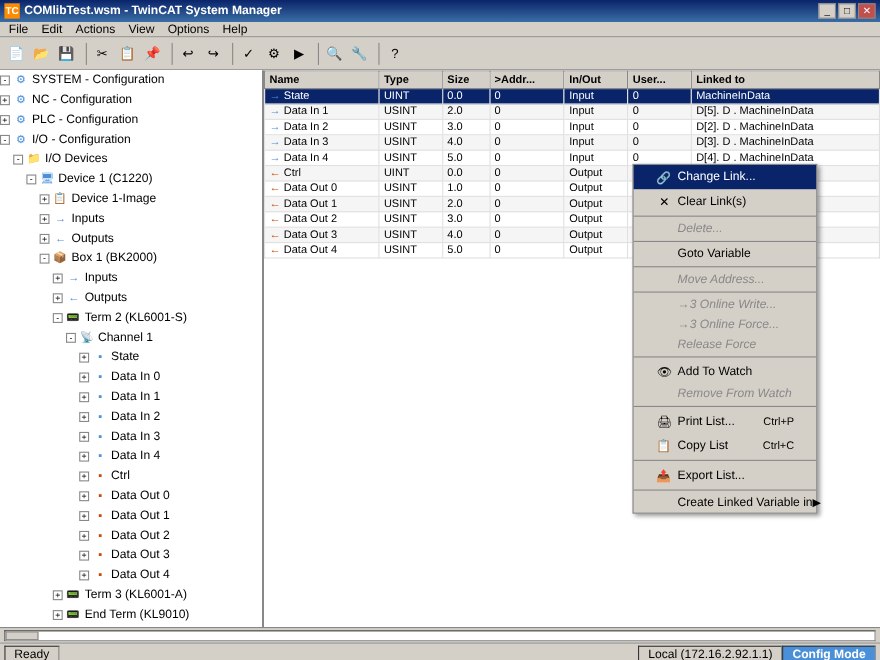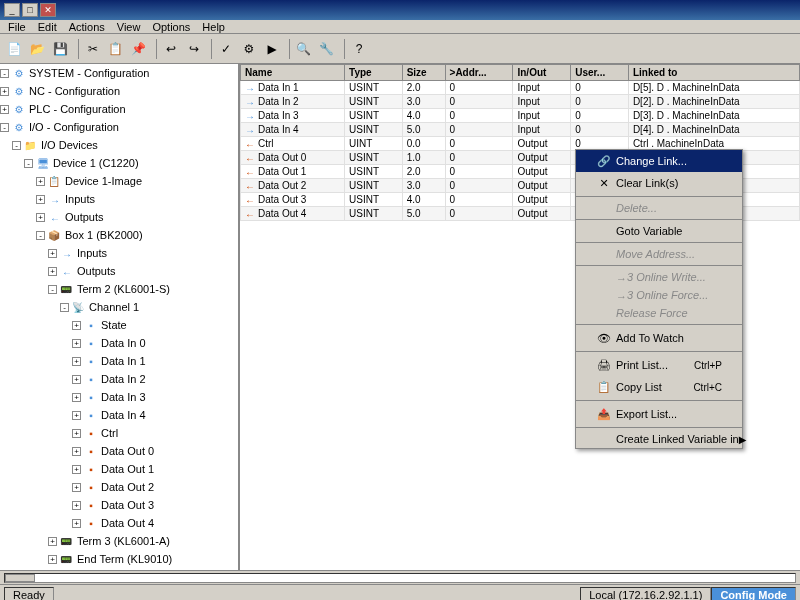--- a/index.html
+++ b/index.html
@@ -57,20 +57,24 @@
     .status-seg { padding: 1px 8px; border: 1px inset #888; background: #d4d0c8; }
     .status-seg.config-mode { background: #4a90d9; color: white; font-weight: bold; }
 
     
     #scroll-bar { height: 14px; background: #d4d0c8; display: flex; align-items: center; border-top: 1px solid #888; }
   </style>
 </head>
 <body>
 
 <div id="title-bar">
+  <div id="title-bar-text">
+    <div id="title-bar-icon">TC</div>
+    <span>COMlibTest.wsm - TwinCAT System Manager</span>
+  </div>
   <div id="title-bar-controls">
     <div class="title-btn">_</div>
     <div class="title-btn">□</div>
     <div class="title-btn close">✕</div>
   </div>
 </div>
 
 <div id="menu-bar">
   <div class="menu-item">File</div>
   <div class="menu-item">Edit</div>
@@ -261,20 +265,29 @@
             <th>Name</th>
             <th>Type</th>
             <th>Size</th>
             <th>&gt;Addr...</th>
             <th>In/Out</th>
             <th>User...</th>
             <th>Linked to</th>
           </tr>
         </thead>
         <tbody id="table-body">
+        <tr class="row-selected">
+    <td><span style="color:#4a90d9;font-weight:bold;margin-right:3px;">→</span>State</td>
+    <td>UINT</td>
+    <td>0.0</td>
+    <td>0</td>
+    <td>Input</td>
+    <td>0</td>
+    <td>MachineInData</td>
+  </tr>
             <tr>
     <td><span style="color:#4a90d9;font-weight:bold;margin-right:3px;">→</span>Data In 1</td>
     <td>USINT</td>
     <td>2.0</td>
     <td>0</td>
     <td>Input</td>
     <td>0</td>
     <td>D[5]. D . MachineInData</td>
   </tr>
             <tr>
@@ -412,20 +425,26 @@
             <span class="ctx-item-inner">
               <span style="width:20px;display:inline-block"></span>
               <span>Release Force</span>
             </span>
           </div>
           <div class="ctx-sep"></div>
           <div class="ctx-item">
             <span class="ctx-item-inner">
               <span class="ctx-icon">👁</span>
               <span>Add To Watch</span>
+            </span>
+          </div>
+          <div class="ctx-item disabled">
+            <span class="ctx-item-inner">
+              <span style="width:20px;display:inline-block"></span>
+              <span>Remove From Watch</span>
             </span>
           </div>
           <div class="ctx-sep"></div>
           <div class="ctx-item">
             <span class="ctx-item-inner">
               <span class="ctx-icon">🖨</span>
               <span>Print List...</span>
             </span>
             <span class="ctx-shortcut">Ctrl+P</span>
           </div>

